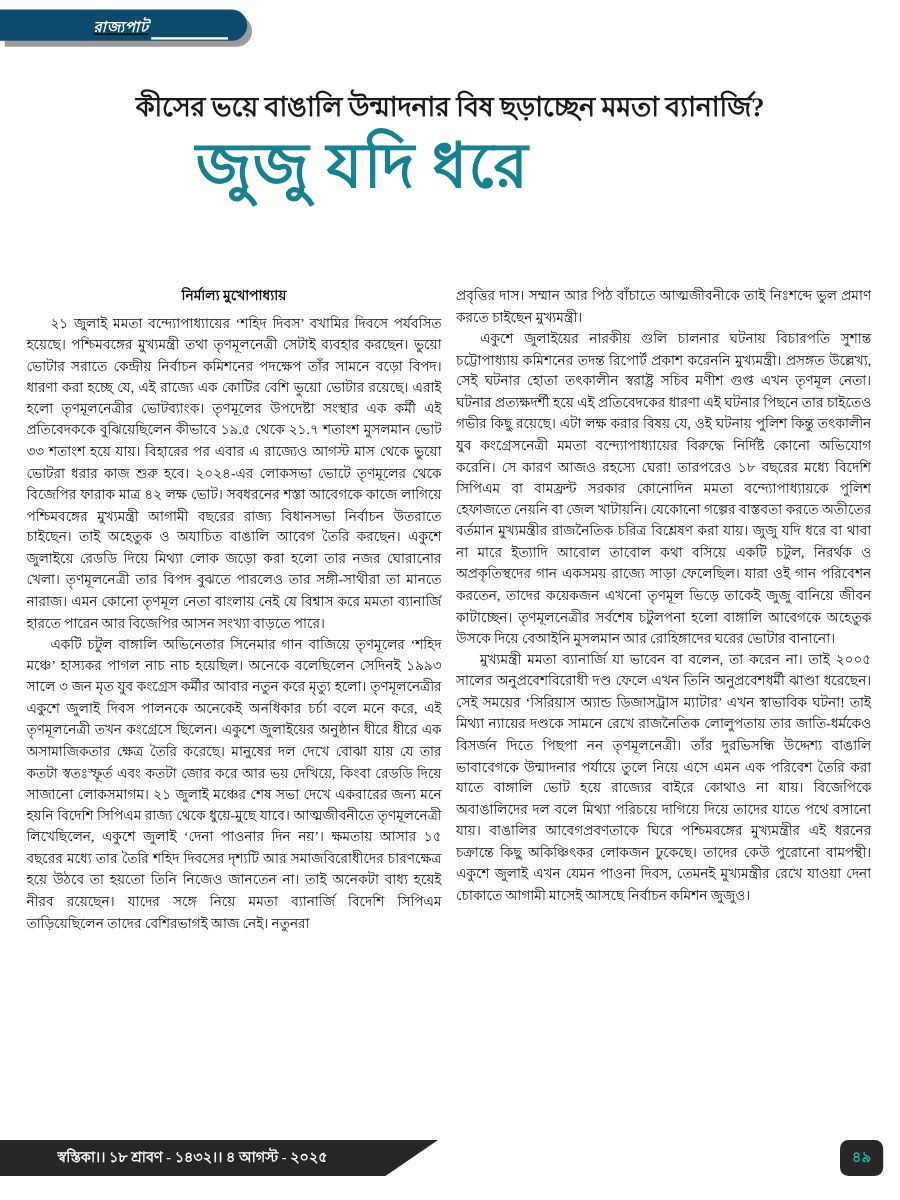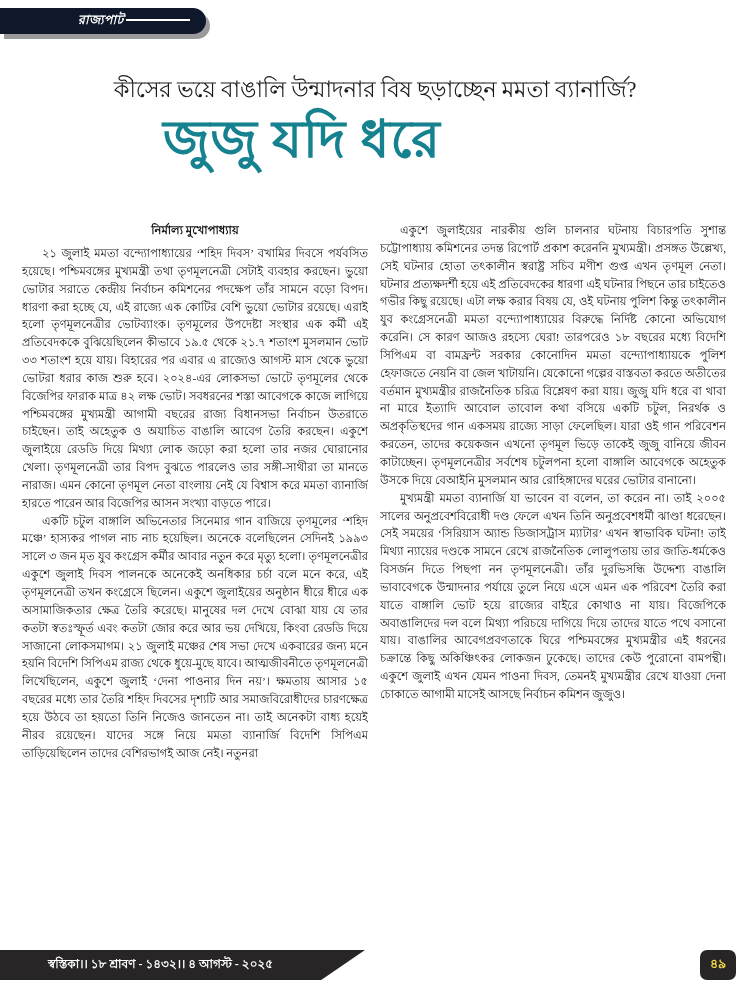--- a/index.html
+++ b/index.html
@@ -12,57 +12,57 @@
   .page { position:relative; width:750px; height:1000px; background:#fff; }
 
   
   .badge-wrap { position:absolute; left:0; top:8px; width:210px; height:30px; }
   .badge-shadow {
     position:absolute; left:4px; top:5px; width:206px; height:26px;
     background:#9a9a9a; border-radius:0 16px 16px 0;
   }
   .badge {
     position:absolute; left:0; top:0; width:206px; height:26px;
-    background:#0f172a; border-radius:0 15px 15px 0;
-    display:flex; align-items:center;
+    background:#0c4a6e; border-radius:0 15px 15px 0;
+    display:flex; align-items:flex-end;text-decoration:underline;
   }
   .badge-label {
     color:#ffffff; font-style:italic; font-weight:700;
     font-size:12.5px; letter-spacing:.4px;
     margin-left:78px; white-space:nowrap;
     font-family:"Liberation Serif", serif;
   }
   .badge-rule {
     flex:1; height:2px; background:#ffffff;
     margin:0 16px 0 2px; position:relative; top:-1px;
   }
 
   
   .kicker {
     position:absolute; left:0; top:72px; width:750px;
     text-align:center; color:#1a1a1a;
-    font-weight:400; font-size:22.5px; letter-spacing:-0.2px;
+    font-weight:700; font-size:22.5px; letter-spacing:-0.2px;
     white-space:nowrap;
     font-family:"Liberation Serif", serif;
   }
   .headline {
     position:absolute; left:0; top:112px; width:604px;
     text-align:center; color:#16818f;
     font-weight:700; font-size:52px; line-height:1.06;
     letter-spacing:1px;
     font-family:"Liberation Serif", serif;
   }
 
   
   .byline {
     text-align:center; font-weight:700; font-size:11.5px;
     color:#111; margin-bottom:5px;
   }
   .cols {
-    position:absolute; left:22px; top:222px;
+    position:absolute; left:22px; top:239px;
     width:700px; height:715px;
   }
   .col {
     position:absolute; top:0; width:346px; height:715px;
     font-size:11.4px; line-height:1.565;
     color:#111; text-align:justify;
     text-justify:inter-word; word-spacing:-0.1px;
     overflow:hidden;
   }
   .col-left  { left:0; }
@@ -80,21 +80,21 @@
   }
   .footer-text {
     color:#ffffff; font-size:12px; font-weight:700;
     margin-left:48px; white-space:nowrap;
     font-family:"Liberation Serif", serif;
     text-align:center;
   }
   .page-badge {
     position:absolute; right:14px; bottom:20px;
     width:36px; height:30px; background:#272525;
-    border-radius:7px; color:#fde047; font-size:12.5px; font-weight:700;
+    border-radius:7px; color:#14b8a6; font-size:12.5px; font-weight:700;
     display:flex; align-items:center; justify-content:center;
     font-family:"Liberation Serif", serif;
   }
 </style>
 </head>
 <body>
 
 <div class="page">
 
   <div class="badge-wrap">
@@ -110,20 +110,21 @@
 
   <div class="cols">
 
     <div class="col col-left">
       <div class="byline">নির্মাল্য মুখোপাধ্যায়</div>
       <p>২১ জুলাই মমতা বন্দ্যোপাধ্যায়ের ‘শহিদ দিবস’ বখামির দিবসে পর্যবসিত হয়েছে। পশ্চিমবঙ্গের মুখ্যমন্ত্রী তথা তৃণমূলনেত্রী সেটাই ব্যবহার করছেন। ভুয়ো ভোটার সরাতে কেন্দ্রীয় নির্বাচন কমিশনের পদক্ষেপ তাঁর সামনে বড়ো বিপদ। ধারণা করা হচ্ছে যে, এই রাজ্যে এক কোটির বেশি ভুয়ো ভোটার রয়েছে। এরাই হলো তৃণমূলনেত্রীর ভোটব্যাংক। তৃণমূলের উপদেষ্টা সংস্থার এক কর্মী এই প্রতিবেদককে বুঝিয়েছিলেন কীভাবে ১৯.৫ থেকে ২১.৭ শতাংশ মুসলমান ভোট ৩৩ শতাংশ হয়ে যায়। বিহারের পর এবার এ রাজ্যেও আগস্ট মাস থেকে ভুয়ো ভোটরা ধরার কাজ শুরু হবে। ২০২৪-এর লোকসভা ভোটে তৃণমূলের থেকে বিজেপির ফারাক মাত্র ৪২ লক্ষ ভোট। সবধরনের শস্তা আবেগকে কাজে লাগিয়ে পশ্চিমবঙ্গের মুখ্যমন্ত্রী আগামী বছরের রাজ্য বিধানসভা নির্বাচন উতরাতে চাইছেন। তাই অহেতুক ও অযাচিত বাঙালি আবেগ তৈরি করছেন। একুশে জুলাইয়ে রেডডি দিয়ে মিথ্যা লোক জড়ো করা হলো তার নজর ঘোরানোর খেলা। তৃণমূলনেত্রী তার বিপদ বুঝতে পারলেও তার সঙ্গী-সাথীরা তা মানতে নারাজ। এমন কোনো তৃণমূল নেতা বাংলায় নেই যে বিশ্বাস করে মমতা ব্যানার্জি হারতে পারেন আর বিজেপির আসন সংখ্যা বাড়তে পারে।</p>
       <p>একটি চটুল বাঙ্গালি অভিনেতার সিনেমার গান বাজিয়ে তৃণমূলের ‘শহিদ মঞ্চে’ হাস্যকর পাগল নাচ নাচ হয়েছিল। অনেকে বলেছিলেন সেদিনই ১৯৯৩ সালে ৩ জন মৃত যুব কংগ্রেস কর্মীর আবার নতুন করে মৃত্যু হলো। তৃণমূলনেত্রীর একুশে জুলাই দিবস পালনকে অনেকেই অনধিকার চর্চা বলে মনে করে, এই তৃণমূলনেত্রী তখন কংগ্রেসে ছিলেন। একুশে জুলাইয়ের অনুষ্ঠান ধীরে ধীরে এক অসামাজিকতার ক্ষেত্র তৈরি করেছে। মানুষের দল দেখে বোঝা যায় যে তার কতটা স্বতঃস্ফূর্ত এবং কতটা জোর করে আর ভয় দেখিয়ে, কিংবা রেডডি দিয়ে সাজানো লোকসমাগম। ২১ জুলাই মঞ্চের শেষ সভা দেখে একবারের জন্য মনে হয়নি বিদেশি সিপিএম রাজ্য থেকে ধুয়ে-মুছে যাবে। আত্মজীবনীতে তৃণমূলনেত্রী লিখেছিলেন, একুশে জুলাই ‘দেনা পাওনার দিন নয়’। ক্ষমতায় আসার ১৫ বছরের মধ্যে তার তৈরি শহিদ দিবসের দৃশ্যটি আর সমাজবিরোধীদের চারণক্ষেত্র হয়ে উঠবে তা হয়তো তিনি নিজেও জানতেন না। তাই অনেকটা বাধ্য হয়েই নীরব রয়েছেন। যাদের সঙ্গে নিয়ে মমতা ব্যানার্জি বিদেশি সিপিএম তাড়িয়েছিলেন তাদের বেশিরভাগই আজ নেই। নতুনরা</p>
     </div>
 
     <div class="col col-right">
+      <p class="noindent">প্রবৃত্তির দাস। সম্মান আর পিঠ বাঁচাতে আত্মজীবনীকে তাই নিঃশব্দে ভুল প্রমাণ করতে চাইছেন মুখ্যমন্ত্রী।</p>
       <p>একুশে জুলাইয়ের নারকীয় গুলি চালনার ঘটনায় বিচারপতি সুশান্ত চট্টোপাধ্যায় কমিশনের তদন্ত রিপোর্ট প্রকাশ করেননি মুখ্যমন্ত্রী। প্রসঙ্গত উল্লেখ্য, সেই ঘটনার হোতা তৎকালীন স্বরাষ্ট্র সচিব মণীশ গুপ্ত এখন তৃণমূল নেতা। ঘটনার প্রত্যক্ষদর্শী হয়ে এই প্রতিবেদকের ধারণা এই ঘটনার পিছনে তার চাইতেও গভীর কিছু রয়েছে। এটা লক্ষ করার বিষয় যে, ওই ঘটনায় পুলিশ কিন্তু তৎকালীন যুব কংগ্রেসনেত্রী মমতা বন্দ্যোপাধ্যায়ের বিরুদ্ধে নির্দিষ্ট কোনো অভিযোগ করেনি। সে কারণ আজও রহস্যে ঘেরা! তারপরেও ১৮ বছরের মধ্যে বিদেশি সিপিএম বা বামফ্রন্ট সরকার কোনোদিন মমতা বন্দ্যোপাধ্যায়কে পুলিশ হেফাজতে নেয়নি বা জেল খাটায়নি। যেকোনো গল্পের বাস্তবতা করতে অতীতের বর্তমান মুখ্যমন্ত্রীর রাজনৈতিক চরিত্র বিশ্লেষণ করা যায়। জুজু যদি ধরে বা থাবা না মারে ইত্যাদি আবোল তাবোল কথা বসিয়ে একটি চটুল, নিরর্থক ও অপ্রকৃতিস্থদের গান একসময় রাজ্যে সাড়া ফেলেছিল। যারা ওই গান পরিবেশন করতেন, তাদের কয়েকজন এখনো তৃণমূল ভিড়ে তাকেই জুজু বানিয়ে জীবন কাটাচ্ছেন। তৃণমূলনেত্রীর সর্বশেষ চটুলপনা হলো বাঙ্গালি আবেগকে অহেতুক উসকে দিয়ে বেআইনি মুসলমান আর রোহিঙ্গাদের ঘরের ভোটার বানানো।</p>
       <p>মুখ্যমন্ত্রী মমতা ব্যানার্জি যা ভাবেন বা বলেন, তা করেন না। তাই ২০০৫ সালের অনুপ্রবেশবিরোধী দণ্ড ফেলে এখন তিনি অনুপ্রবেশধর্মী ঝাণ্ডা ধরেছেন। সেই সময়ের ‘সিরিয়াস অ্যান্ড ডিজাসট্রাস ম্যাটার’ এখন স্বাভাবিক ঘটনা! তাই মিথ্যা ন্যায়ের দণ্ডকে সামনে রেখে রাজনৈতিক লোলুপতায় তার জাতি-ধর্মকেও বিসর্জন দিতে পিছপা নন তৃণমূলনেত্রী। তাঁর দুরভিসন্ধি উদ্দেশ্য বাঙালি ভাবাবেগকে উন্মাদনার পর্যায়ে তুলে নিয়ে এসে এমন এক পরিবেশ তৈরি করা যাতে বাঙ্গালি ভোট হয়ে রাজ্যের বাইরে কোথাও না যায়। বিজেপিকে অবাঙালিদের দল বলে মিথ্যা পরিচয়ে দাগিয়ে দিয়ে তাদের যাতে পথে বসানো যায়। বাঙালির আবেগপ্রবণতাকে ঘিরে পশ্চিমবঙ্গের মুখ্যমন্ত্রীর এই ধরনের চক্রান্তে কিছু অকিঞ্চিৎকর লোকজন ঢুকেছে। তাদের কেউ পুরোনো বামপন্থী। একুশে জুলাই এখন যেমন পাওনা দিবস, তেমনই মুখ্যমন্ত্রীর রেখে যাওয়া দেনা চোকাতে আগামী মাসেই আসছে নির্বাচন কমিশন জুজুও।</p>
     </div>
 
   </div>
 
   <div class="footer-bar">
     <span class="footer-text">স্বস্তিকা।। ১৮ শ্রাবণ - ১৪৩২।। ৪ আগস্ট - ২০২৫</span>
   </div>
   <div class="page-badge">৪৯</div>

